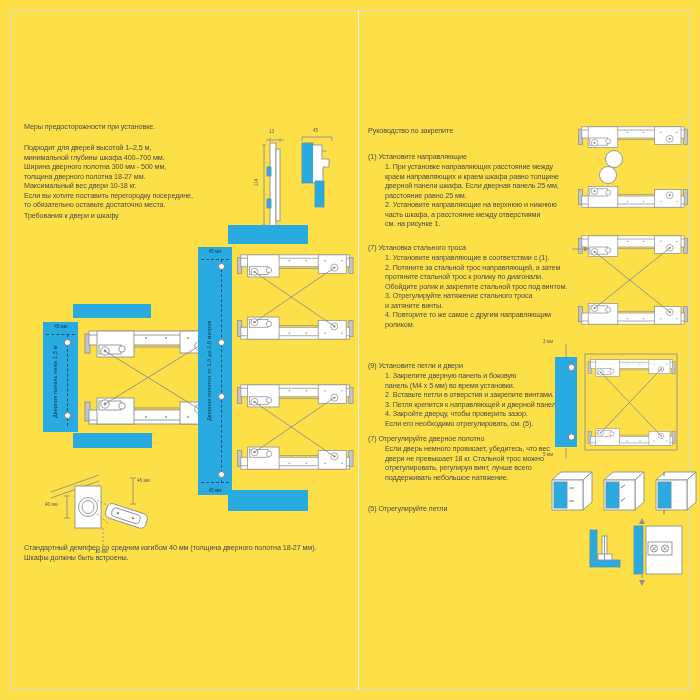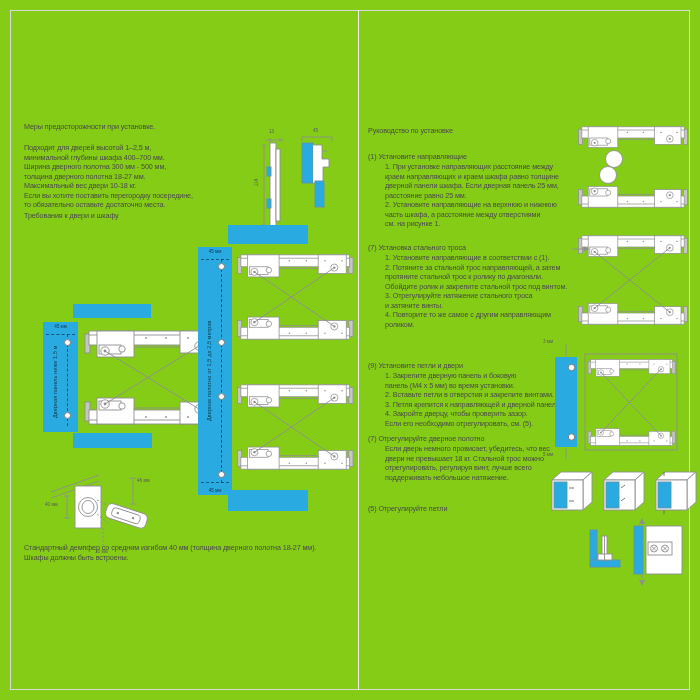--- a/index.html
+++ b/index.html
@@ -1,16 +1,16 @@
 <!DOCTYPE html>
 <html><head>
 <meta charset="utf-8">
 <style>
   html,body { margin:0; padding:0; background:#ffffff; }
-  .sheet { position:relative; width:700px; height:700px; background:#84cc16; overflow:hidden;
+  .sheet { position:relative; width:700px; height:700px; background:#fde047; overflow:hidden;
            font-family:"Liberation Sans", sans-serif; color:#454545; }
   .pborder { position:absolute; left:10px; top:10px; right:10px; bottom:10px; border:1px solid #d9d9d9; }
   .fold { position:absolute; left:358px; top:10px; bottom:10px; width:1px; background:#efefef; }
   .t { position:absolute; font-size:7.2px; line-height:9.5px; letter-spacing:-0.1px;
        color:#4a4a4a; white-space:pre-line; }
   .diagram { position:absolute; }
   .bar { position:absolute; background:#29ABE2; }
   .strip { position:absolute; background:#29ABE2; }
   .dimc  { position:absolute; top:2px; left:0; right:0; text-align:center; font-size:4.6px; color:#0f394e; }
   .dimcb { position:absolute; bottom:2px; left:0; right:0; text-align:center; font-size:4.6px; color:#0f394e; }
@@ -171,21 +171,21 @@
           <circle cx="72" cy="45.5" r="1.2" fill="#8f8f8f" stroke="none"></circle>
           <circle cx="88" cy="45.5" r="1.2" fill="#8f8f8f" stroke="none"></circle>
         </g>
       </g>
     </svg>
     <span class="dim" style="left:92px;top:8px">46 мм</span>
     <span class="dim" style="left:0px;top:32px">40 мм</span>
     <span class="dim" style="left:50px;top:79px">10 мм</span>
   </div>
 
-  <div class="t" style="left:368px;top:126px">Руководство по установке</div>
+  <div class="t" style="left:368px;top:126px">Руководство по закрепите</div>
   <div class="t" style="left:368px;top:152px">(1) Установите направляющие</div>
   <div class="t" style="left:385px;top:162px">1. При установке направляющих расстояние между
 краем направляющих и краем шкафа равно толщине
 дверной панели шкафа. Если дверная панель 25 мм,
 расстояние равно 25 мм.
 2. Установите направляющие на верхнюю и нижнюю
 часть шкафа, а расстояние между отверстиями
 см. на рисунке 1.</div>
   <div class="t" style="left:368px;top:243px">(7) Установка стального троса</div>
   <div class="t" style="left:385px;top:253px">1. Установите направляющие в соответствии с (1).

